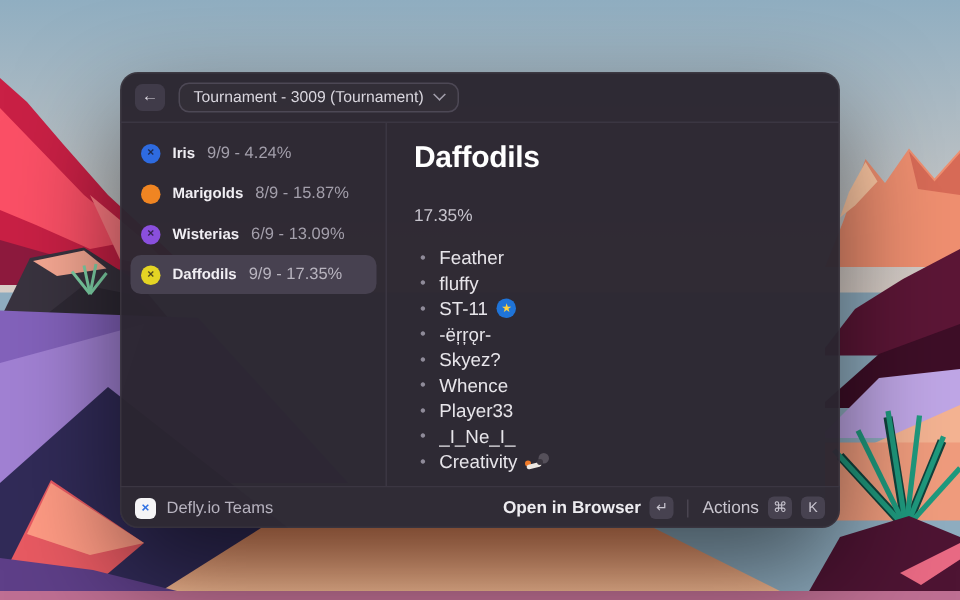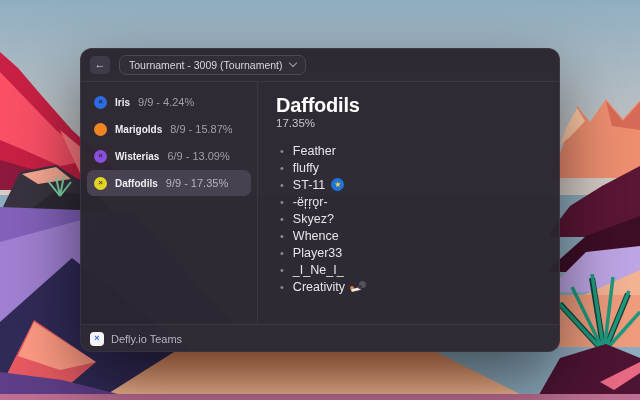--- a/index.html
+++ b/index.html
@@ -35,21 +35,21 @@
   .row.sel{background:#474150;}
   .badge{width:13px;height:13px;border-radius:50%;flex:0 0 auto;
     display:flex;align-items:center;justify-content:center;
     font-size:8px;font-weight:bold;color:rgba(20,16,26,.72);line-height:1;}
   .tname{font-size:10px;font-weight:600;color:#f0eef3;white-space:nowrap;}
   .trec{font-size:11px;color:#a39fab;white-space:nowrap;}
   .row.sel .trec{color:#b8b4bf;}
   
   .detail{flex:1;padding:12px 18px;box-sizing:border-box;overflow:hidden;}
   .dtitle{font-size:20px;font-weight:700;color:#ffffff;letter-spacing:-.2px;}
-  .dpct{font-size:11.5px;color:#c8c5ce;margin-top:0;}
+  .dpct{font-size:11.5px;color:#c8c5ce;margin-top:21px;}
   .plist{margin-top:13px;}
   .pitem{display:flex;align-items:center;font-size:12.5px;color:#e7e5ea;
     height:17px;margin-bottom:0;}
   .dot{color:#8f8b99;margin:0 9px 0 4px;font-size:11px;}
   .emoji-star{display:inline-flex;width:13px;height:13px;border-radius:50%;
     background:#1f74d8;align-items:center;justify-content:center;margin-left:6px;
     font-size:8px;color:#ffd23e;line-height:1;}
   .emoji-cig{display:inline-block;position:relative;width:16px;height:12px;margin-left:6px;}
   .emoji-cig .stick{position:absolute;left:0;bottom:2px;width:10px;height:3px;
     background:#ece8e2;border-radius:2px;transform:rotate(-14deg);}
@@ -234,15 +234,23 @@
             </div>
           </div>
       </div>
     </div>
 
     <div class="ftr">
       <div class="app-ic">
         <span>×</span>
       </div>
       <span class="app-name">Defly.io Teams</span>
+      <div class="ftr-right">
+        <span class="primary-act">Open in Browser</span>
+        <span class="key">↵</span>
+        <span class="fsep"></span>
+        <span class="sec-act">Actions</span>
+        <span class="key">⌘</span>
+        <span class="key">K</span>
+      </div>
     </div>
   </div>
 </div>
 
 </body></html>

